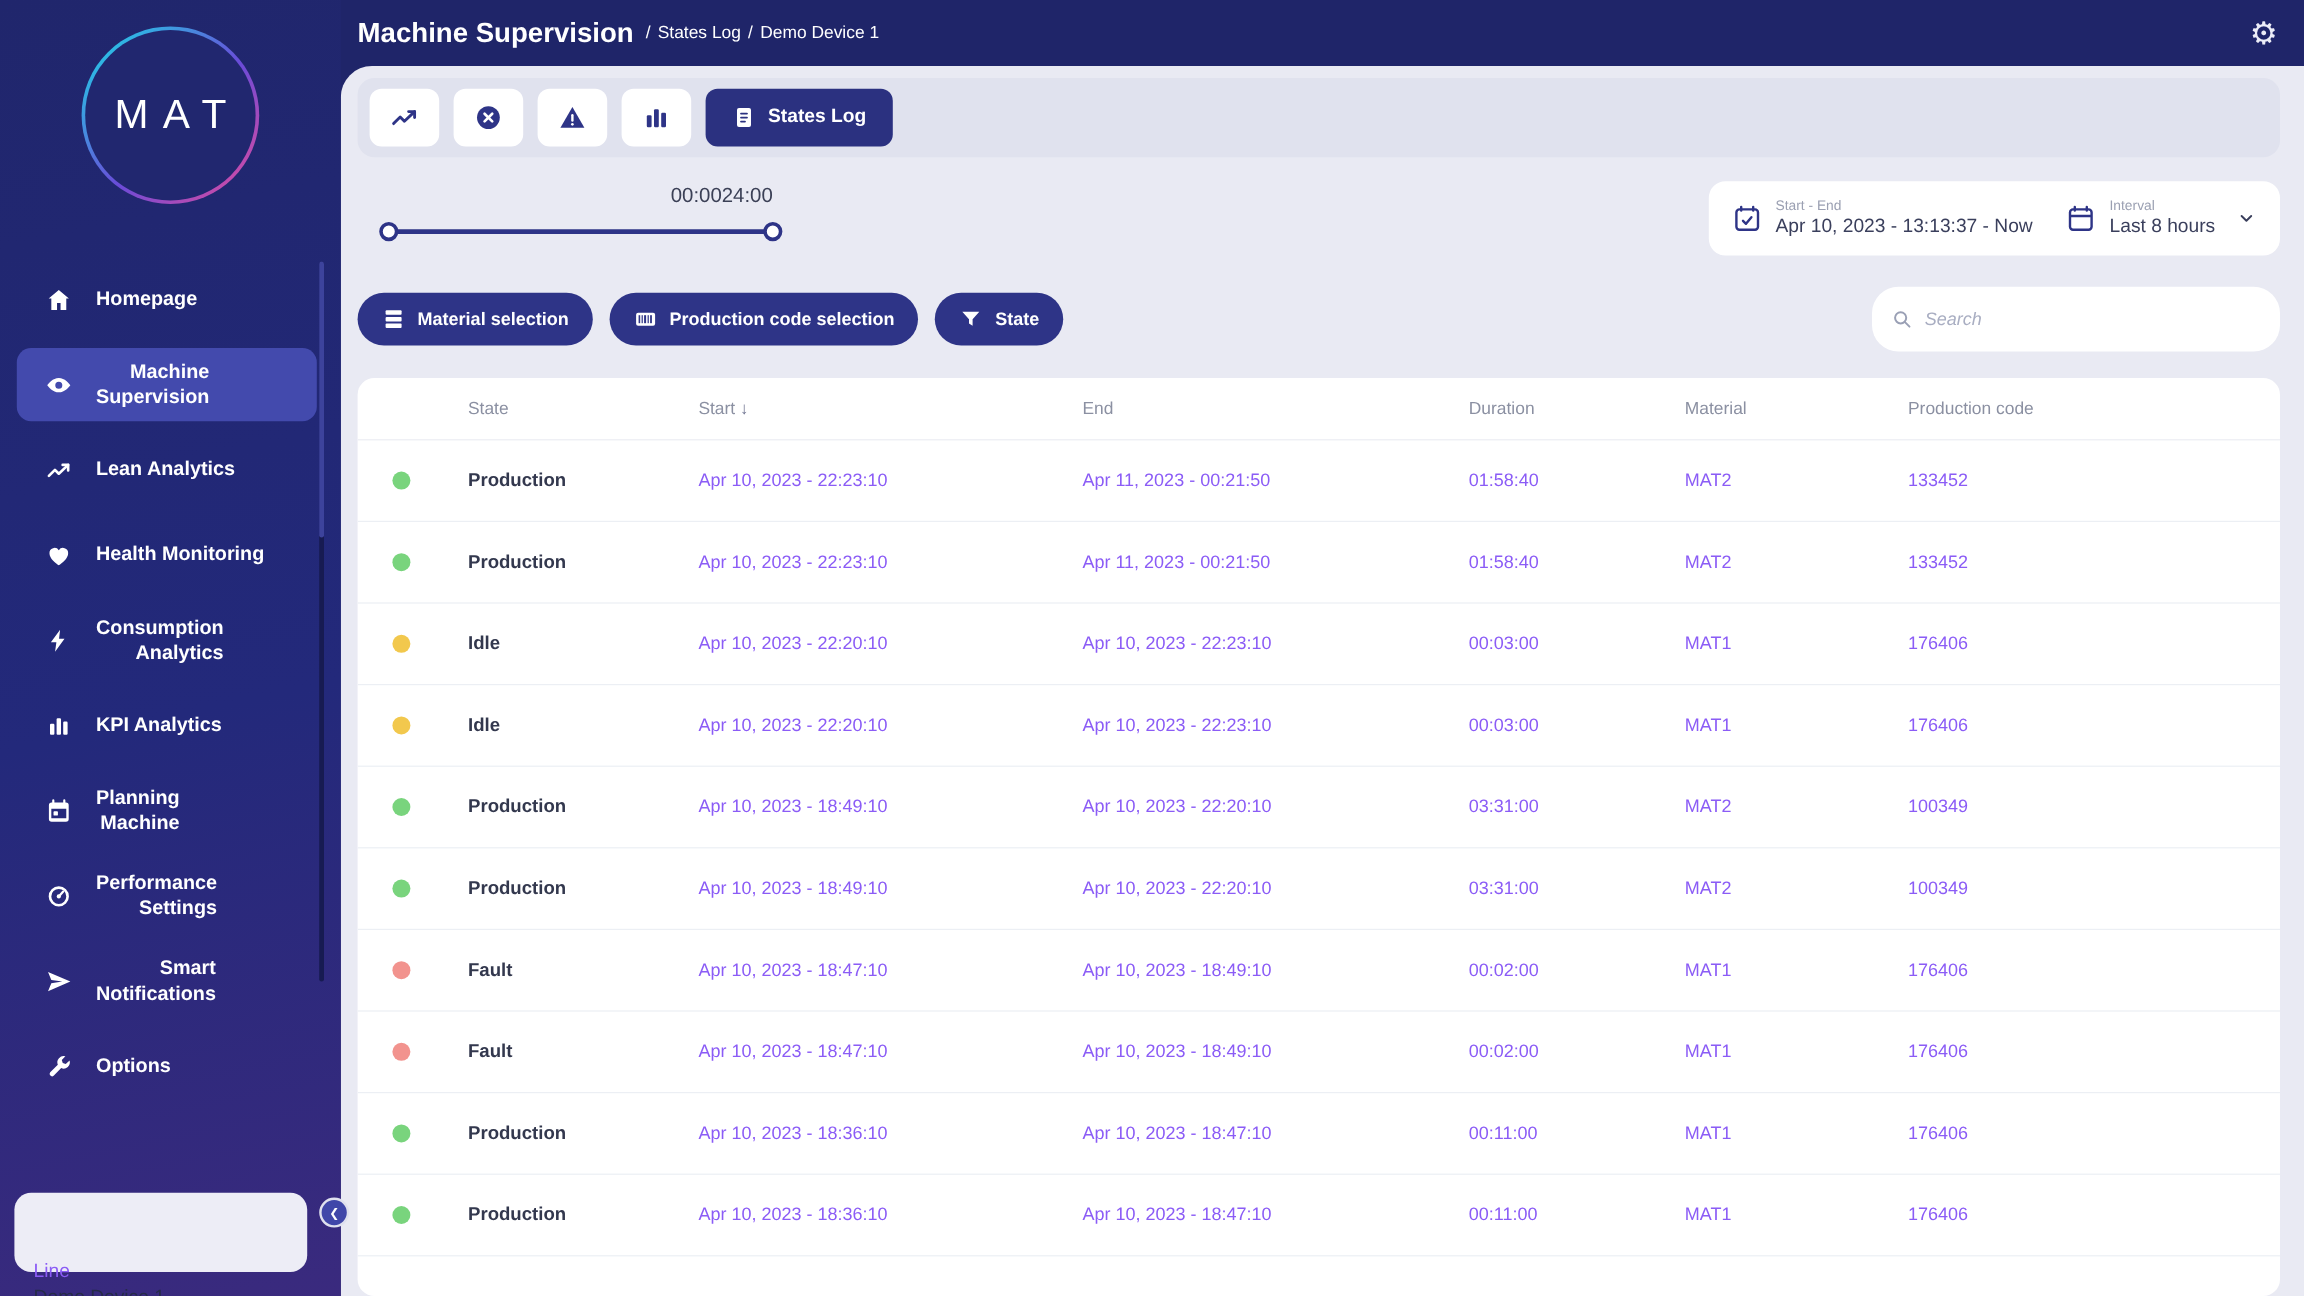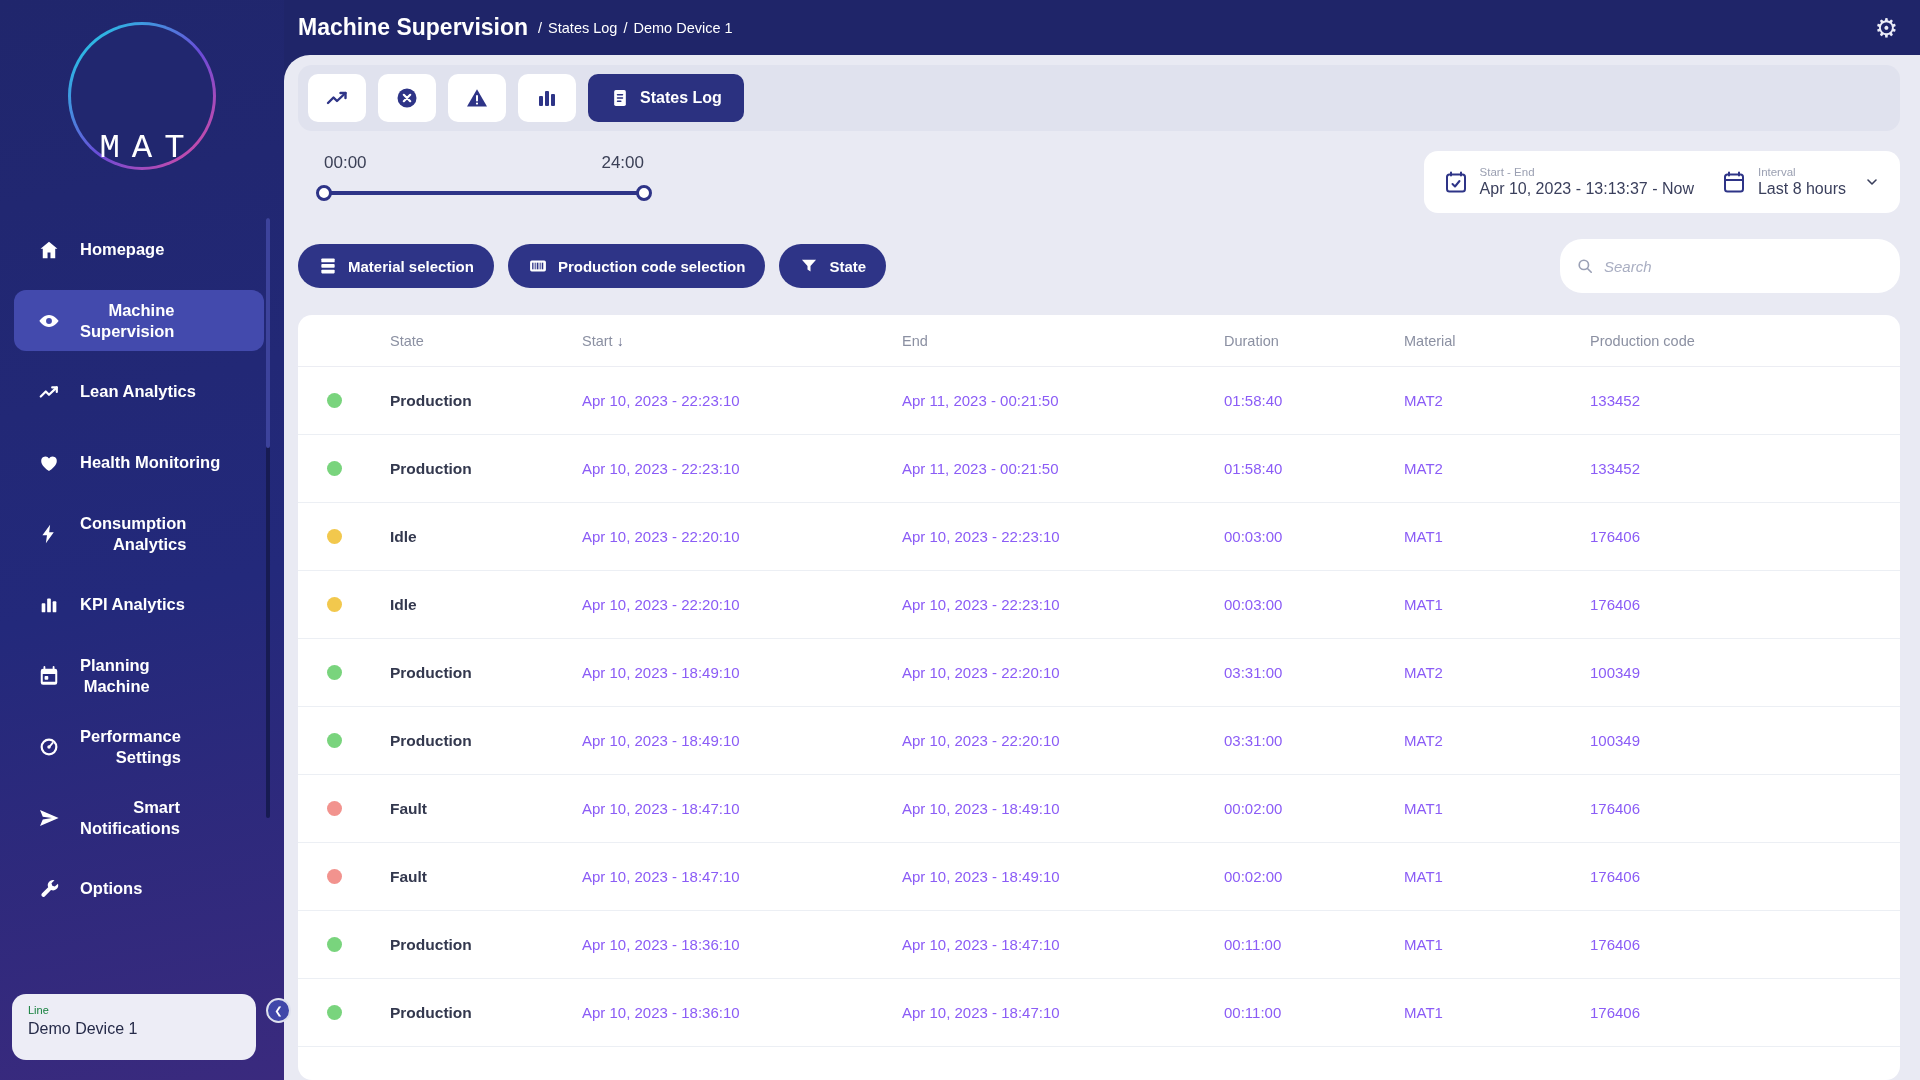--- a/index.html
+++ b/index.html
@@ -10,40 +10,40 @@
          grid-template-columns:284px 1fr; grid-template-rows:55px 1fr; }
 
   
   .sidebar { grid-row:1/3; grid-column:1; position:relative;
              background:linear-gradient(168deg,#20266c 0%,#23297b 55%,#3a2a7e 100%); }
   .logo-wrap { display:flex; justify-content:center; padding-top:22px; }
   .logo-ring { width:148px; height:148px; border-radius:50%;
                background:linear-gradient(135deg,#18dfe8 0%,#6a4bd8 55%,#e84b9a 100%);
                display:flex; align-items:center; justify-content:center; }
   .logo-inner { width:142px; height:142px; border-radius:50%; background:#21276f;
-                display:flex; align-items:flex-end; justify-content:center;font-family:Liberation Mono, monospace; }
+                display:flex; align-items:center; justify-content:center; }
   .logo-text { color:#fff; font-size:34px; letter-spacing:12px; padding-left:12px; font-weight:400; }
 
   .menu { margin-top:44px; display:flex; flex-direction:column; }
   .menu-item { display:flex; align-items:center; gap:18px; min-height:61px;
                margin:5px 20px 5px 14px; padding:4px 10px 4px 24px;
                color:#fff; border-radius:12px; cursor:pointer;text-align:right; }
   .menu-item.active { background:#434aad; }
   .mi-icon { width:24px; height:24px; flex:0 0 24px; display:flex; align-items:center; }
   .mi-icon svg { width:22px; height:22px; }
   .mi-label { font-size:16.5px; font-weight:600; line-height:1.25; white-space:pre-line; }
 
   .sidebar-scroll { position:absolute; right:14px; top:218px; height:600px; width:4px;
                     background:#171b52; border-radius:2px; }
   .sidebar-scroll .thumb { position:absolute; top:0; left:0; width:4px; height:230px;
                            background:#3d439c; border-radius:2px; }
 
   .device-card { position:absolute; left:12px; bottom:20px; width:244px; height:66px;
                  background:#ededf6; border-radius:14px; padding:10px 16px; cursor:pointer; }
-  .device-label { font-size:11px; color:#15803d; margin-bottom:4px; }
+  .device-label { font-size:16px; color:#8b5cf6; margin-bottom:4px;margin-top:47px; }
   .device-value { font-size:16px; color:#262b49; }
 
   .collapse-btn { position:absolute; left:266px; top:998px; width:25px; height:25px;
                   border-radius:50%; background:#4047a9; color:#fff; border:2px solid #dfe1ee;
                   font-size:10px; display:flex; align-items:center; justify-content:center;
                   cursor:pointer; z-index:5; }
 
   
   .topbar { grid-column:2; grid-row:1; display:flex; align-items:center;
             color:#fff; padding:0 22px 0 14px; }
@@ -60,21 +60,21 @@
   .icon-btn { width:58px; height:48px; background:#fff; border:none; border-radius:10px;
               display:flex; align-items:center; justify-content:center; color:#2e3487; cursor:pointer; }
   .icon-btn svg { width:24px; height:24px; }
   .tab-active { display:flex; align-items:center; gap:10px; background:#2b3180; color:#fff;
                 border:none; border-radius:10px; height:48px; padding:0 22px;
                 font-weight:700; font-size:16px; cursor:pointer; font-family:inherit; }
   .tab-active svg { width:20px; height:20px; }
 
   .slider-row { display:flex; align-items:flex-start; justify-content:space-between; margin-top:20px; }
   .slider-block { margin-left:26px; width:320px; padding-top:2px; }
-  .slider-labels { display:flex; justify-content:space-between; font-size:17px; color:#3b4056; }
+  .slider-labels { display:flex; justify-content:flex-end; font-size:17px; color:#3b4056; }
   .slider-track { position:relative; height:4px; background:#2e3487; border-radius:2px; margin-top:18px; }
   .handle { position:absolute; top:50%; width:16px; height:16px; background:#fff;
             border:3.5px solid #2e3487; border-radius:50%; transform:translate(-50%,-50%); cursor:pointer; }
   .handle.start { left:0; } .handle.end { left:100%; }
 
   .date-card { display:flex; align-items:center; background:#fff; border-radius:14px;
                height:62px; padding:0 20px; gap:28px; }
   .dc-group { display:flex; align-items:center; gap:12px; cursor:pointer; }
   .dc-icon { color:#2e3487; display:flex; }
   .dc-icon svg { width:24px; height:24px; }

